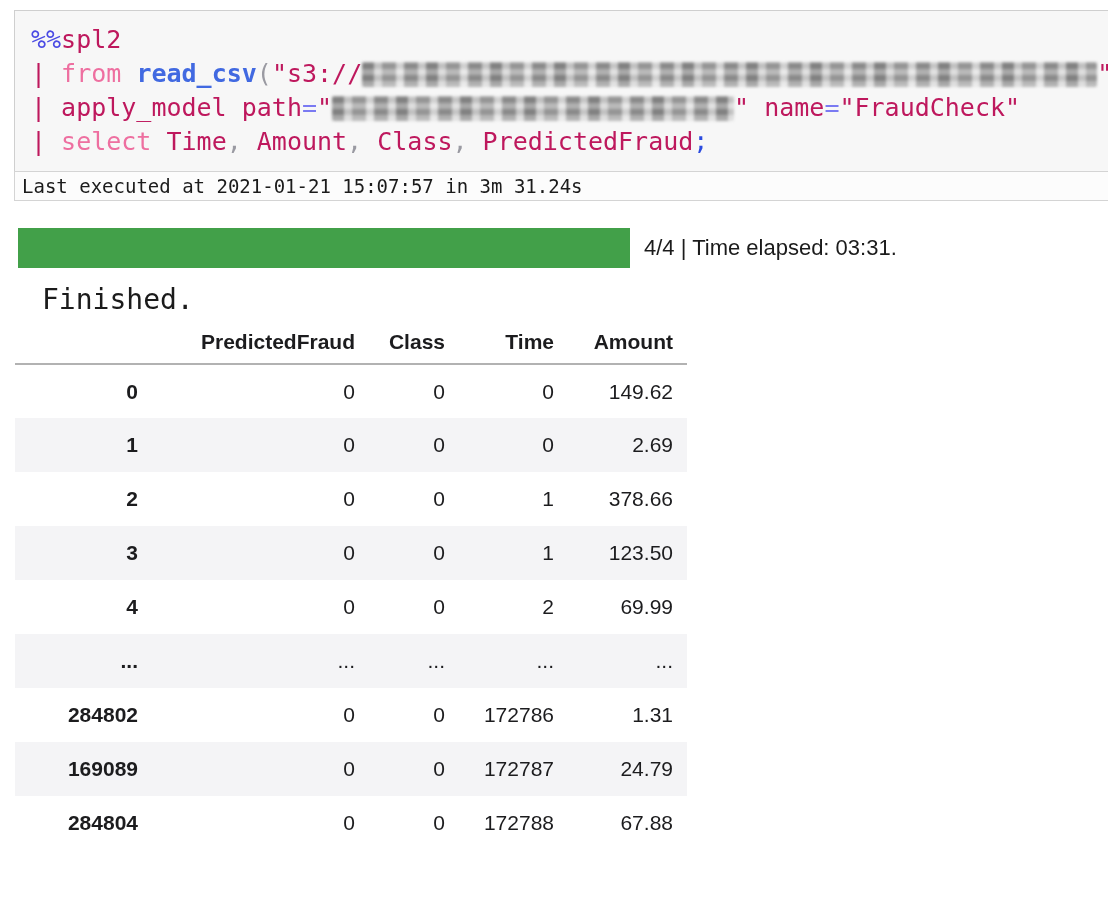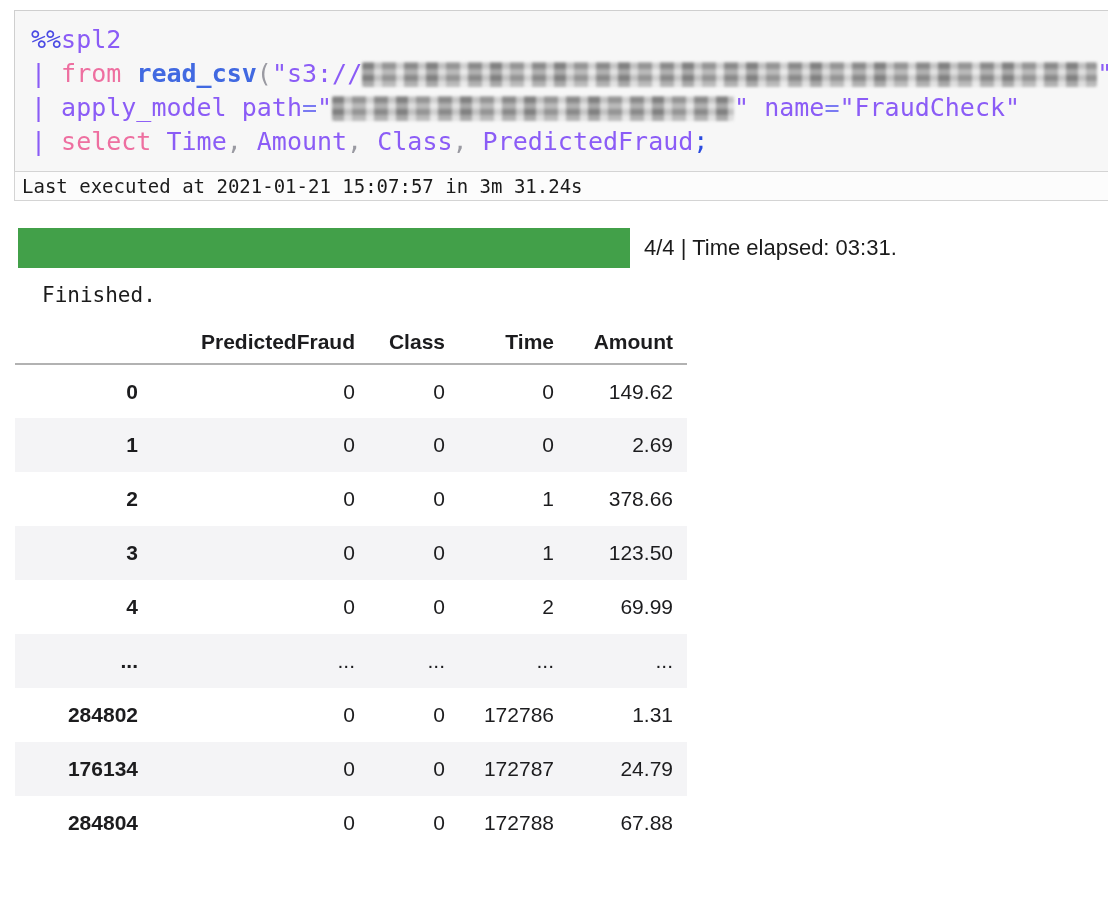--- a/index.html
+++ b/index.html
@@ -24,21 +24,21 @@
     font-size:25px; line-height:34px;
     overflow:hidden;
   }
   .code-line { white-space:pre; }
   .tok-magic    { color:#4b4be4; }
   .tok-keyword  { color:#ee6fa0; }
   .tok-function { color:#4169e1;font-weight:bold; }
   .tok-punct    { color:#9a9aa2; }
   .tok-op       { color:#7a7af2; }
   .tok-semi     { color:#2b4bdf; }
-  .tok-plain    { color:#8b5cf6; }
+  .tok-plain    { color:#be185d; }
 
   .redacted {
     display:inline-block;
     height:25px;
     vertical-align:-5px;
     border-radius:2px;
     background-image:
       repeating-linear-gradient(0deg, rgba(255,255,255,.28) 0 6px, rgba(0,0,0,.10) 6px 12px),
       repeating-linear-gradient(90deg,#6e6e6e 0 12px,#c9c9c9 12px 20px,#8a8a8a 20px 34px,#dddddd 34px 42px,#7c7c7c 42px 56px,#cfcfcf 56px 64px);
     filter: blur(1.6px);
@@ -72,21 +72,21 @@
   .progress-fill { height:100%; background:#42a049; }
   .progress-label {
     margin-left:14px;
     font-size:22px; color:#1b1b1b;
     white-space:nowrap;
   }
 
   .finished-line {
     position:absolute; left:42px; top:283px;
     font-family:"DejaVu Sans Mono", monospace;
-    font-size:21px; color:#1b1b1b;
+    font-size:28px; color:#1b1b1b;
   }
 
   
   .df-table {
     position:absolute; left:15px; top:320px;
     border-collapse:collapse;
     font-size:21px; color:#1c1c1e;
     table-layout:fixed;
   }
   .df-table col.c-idx    { width:123px; }
@@ -194,21 +194,21 @@
     <td>...</td>
   </tr>
       <tr>
     <th>284802</th>
     <td>0</td>
     <td>0</td>
     <td>172786</td>
     <td>1.31</td>
   </tr>
       <tr>
-    <th>176134</th>
+    <th>169089</th>
     <td>0</td>
     <td>0</td>
     <td>172787</td>
     <td>24.79</td>
   </tr>
       <tr>
     <th>284804</th>
     <td>0</td>
     <td>0</td>
     <td>172788</td>

